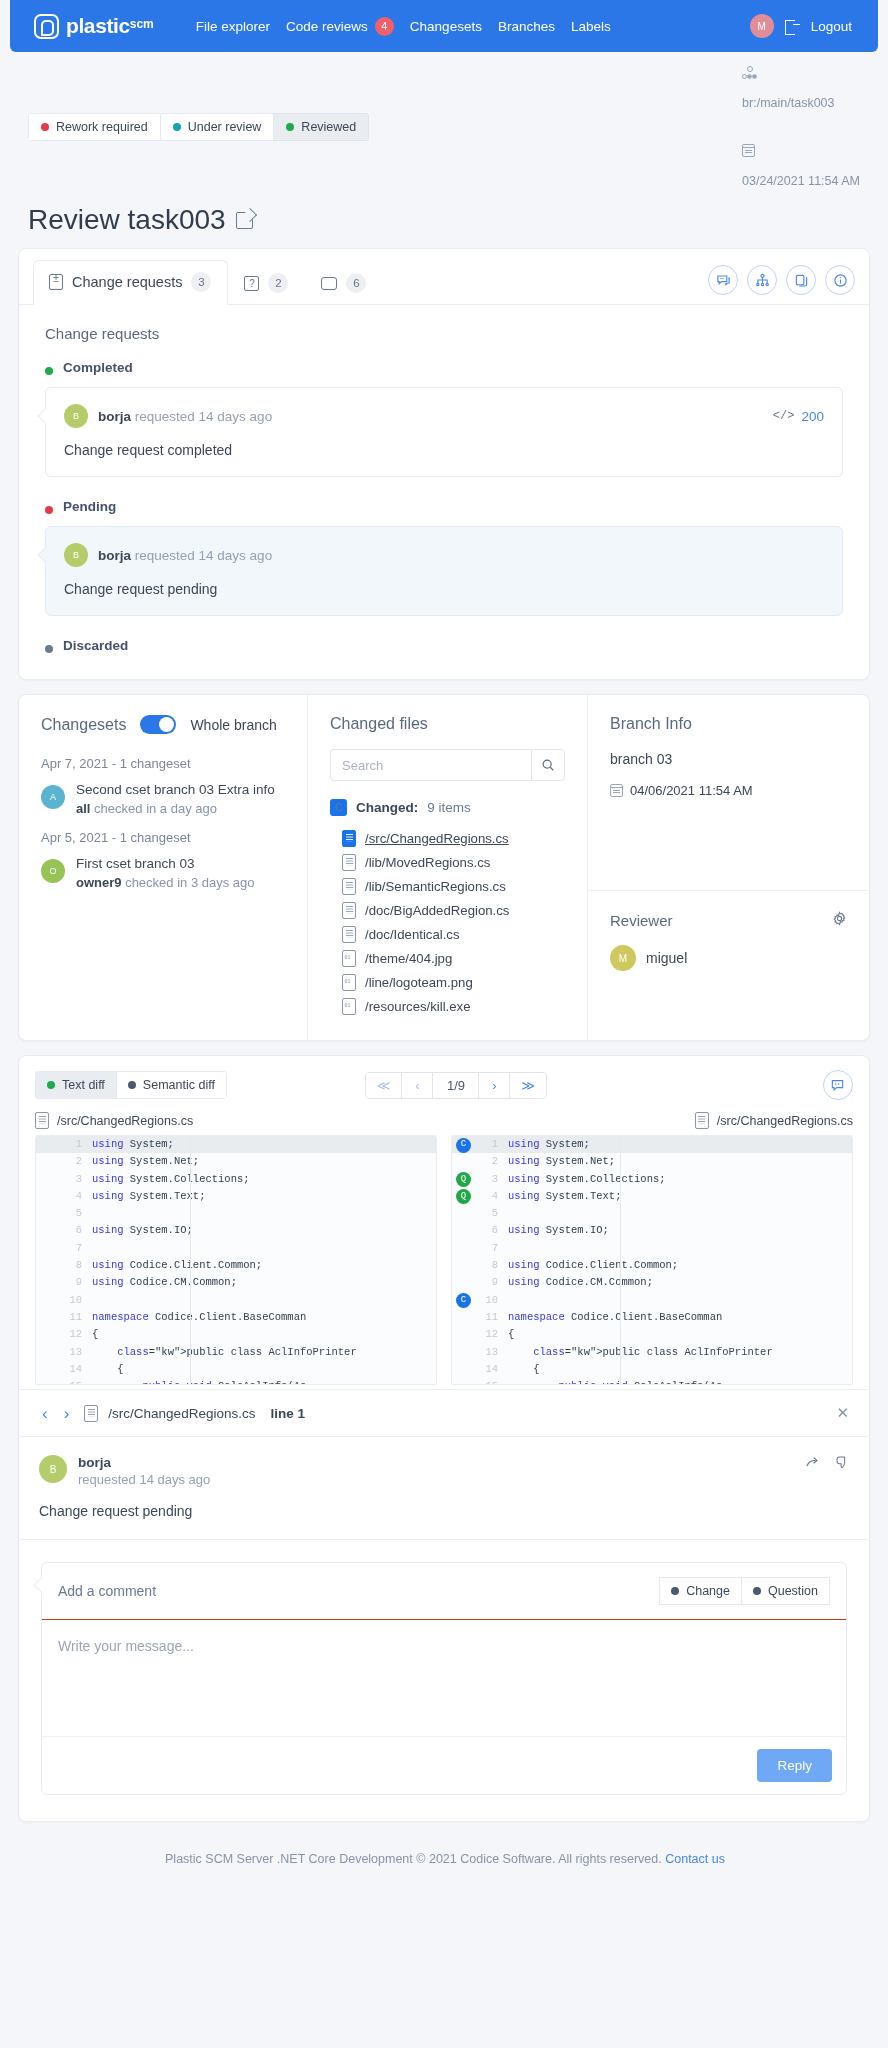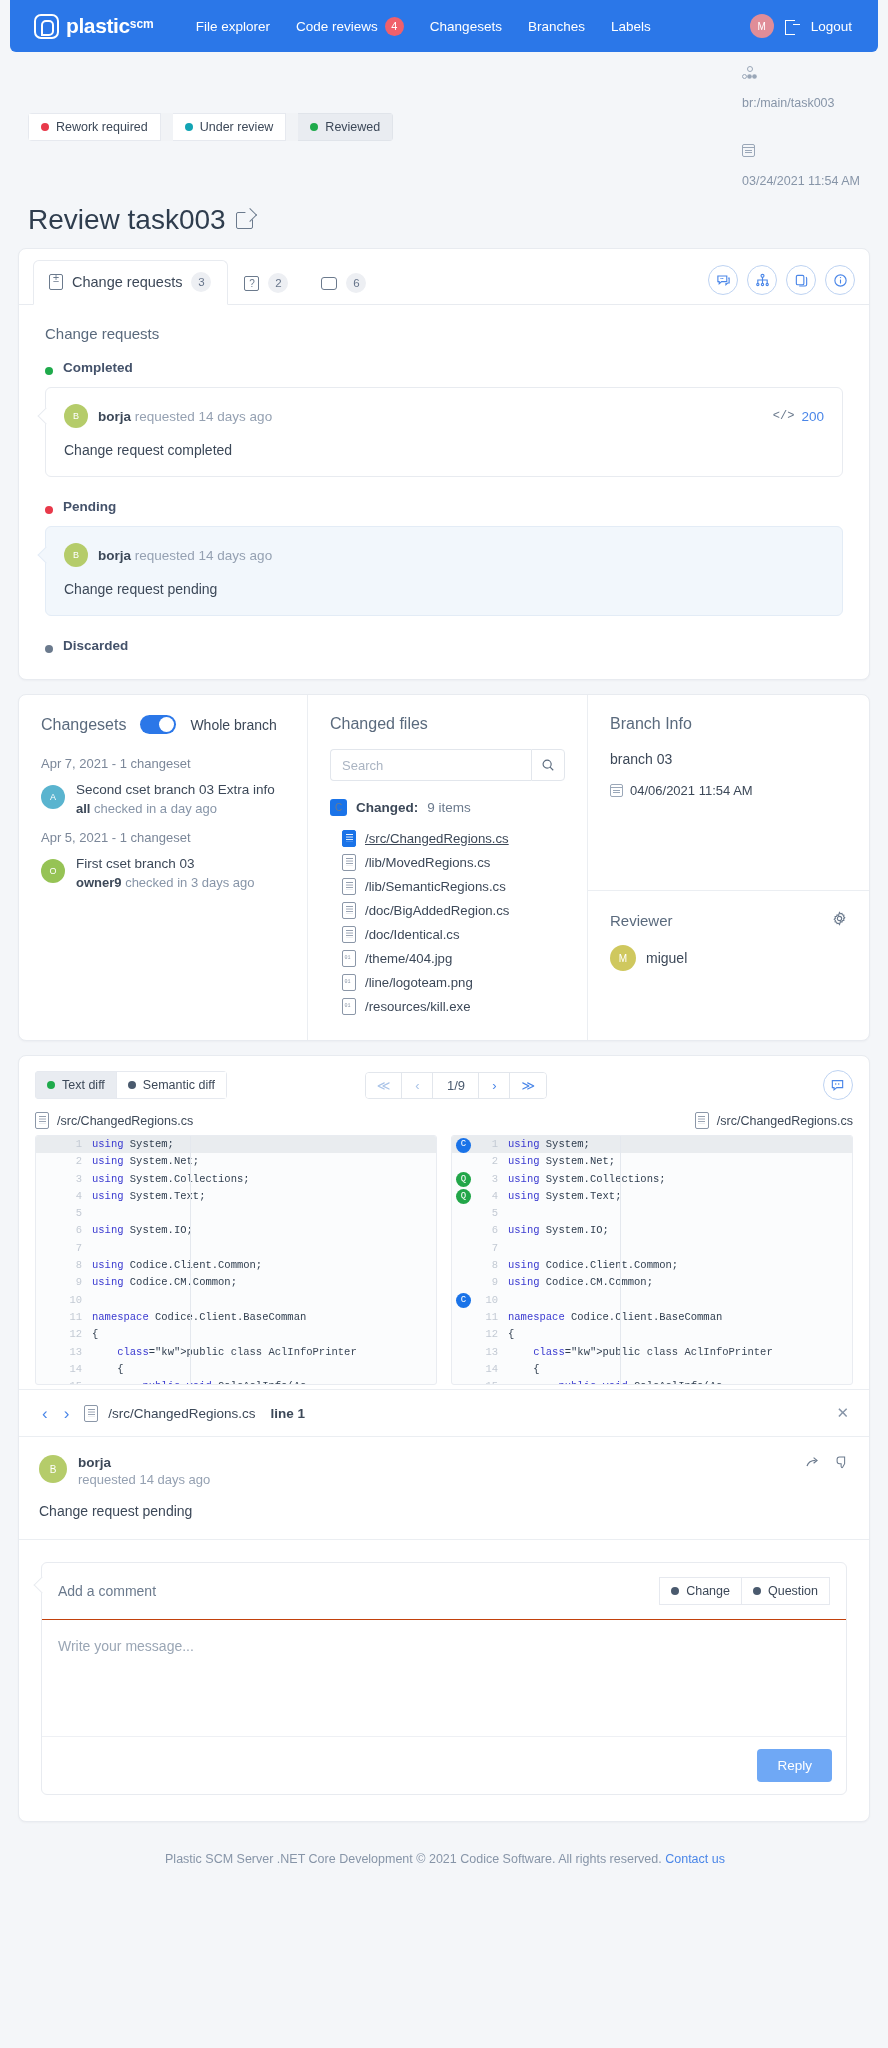--- a/index.html
+++ b/index.html
@@ -27,41 +27,41 @@
   .logo-mark {
     width: 25px; height: 25px; border: 2.4px solid #fff; border-radius: 7px;
     position: relative; flex: none;
   }
   .logo-mark::before {
     content:""; position:absolute; left:5px; top:4px; width:9px; height:12px;
     border:2.2px solid #fff; border-radius: 5px 5px 5px 0;
   }
   .logo-text { font-size: 21px; font-weight: 700; letter-spacing: -0.4px; }
   .logo-text .sub { font-size: 12px; font-weight: 600; letter-spacing:0; vertical-align: 5px;}
-  .nav-links { display: flex; align-items: center; gap: 26px; font-size: 13.5px; }
+  .nav-links { display: flex; align-items: center; gap: 16px; font-size: 13.5px; }
   .nav-link { color:#fff; display:flex; align-items:center; gap:7px; cursor:pointer; white-space:nowrap;}
   .badge-pill {
     background: #f0606b; color:#fff; border-radius: 999px; min-width:19px; height:19px;
     display:inline-flex; align-items:center; justify-content:center; font-size:11px; padding:0 5px;
   }
   .nav-right { margin-left:auto; display:flex; align-items:center; gap: 11px; font-size: 13.5px;}
   .nav-avatar {
     width:24px;height:24px;border-radius:50%;background:#e08d98;color:#fff;
     display:flex;align-items:center;justify-content:center;font-size:10px;
   }
   .logout-ico { width:15px;height:15px; position:relative; display:inline-block;}
   .logout-ico::before{content:"";position:absolute;left:0;top:1px;width:9px;height:13px;border:1.6px solid #fff;border-right:none;}
   .logout-ico::after{content:"";position:absolute;left:8px;top:5px;width:7px;height:1.6px;background:#fff;
     box-shadow: 2px -3px 0 -0.5px #fff, 2px 3px 0 -0.5px #fff;}
 
   
   .statusbar {
     display:flex; align-items:center; padding: 14px 28px 0 28px;
   }
-  .status-group { display:flex; background:#f1f3f6; border-radius:4px; overflow:hidden;gap:12px; }
+  .status-group { display:flex; background:#f1f3f6; border-radius:4px; overflow:hidden; }
   .status-chip {
     display:flex;align-items:center;gap:7px;font-size:12.5px;padding:6px 12px;
     background:#fff;border:1px solid #e6e9ef; color:#3c4858; cursor:pointer; white-space:nowrap;
   }
   .status-chip + .status-chip { border-left:none; }
   .status-chip.active { background:#e9ecf1; border-color:#e0e4ea; }
   .dot { width:8px;height:8px;border-radius:50%;flex:none; }
   .meta-right { margin-left:auto; display:flex; align-items:flex-start; gap:17px; font-size:12.5px; color:#8795a8;flex-direction:column;}
   .meta-right .sep { width:7px; }
   .branch-ico { width:14px;height:13px;position:relative;display:inline-block;}

